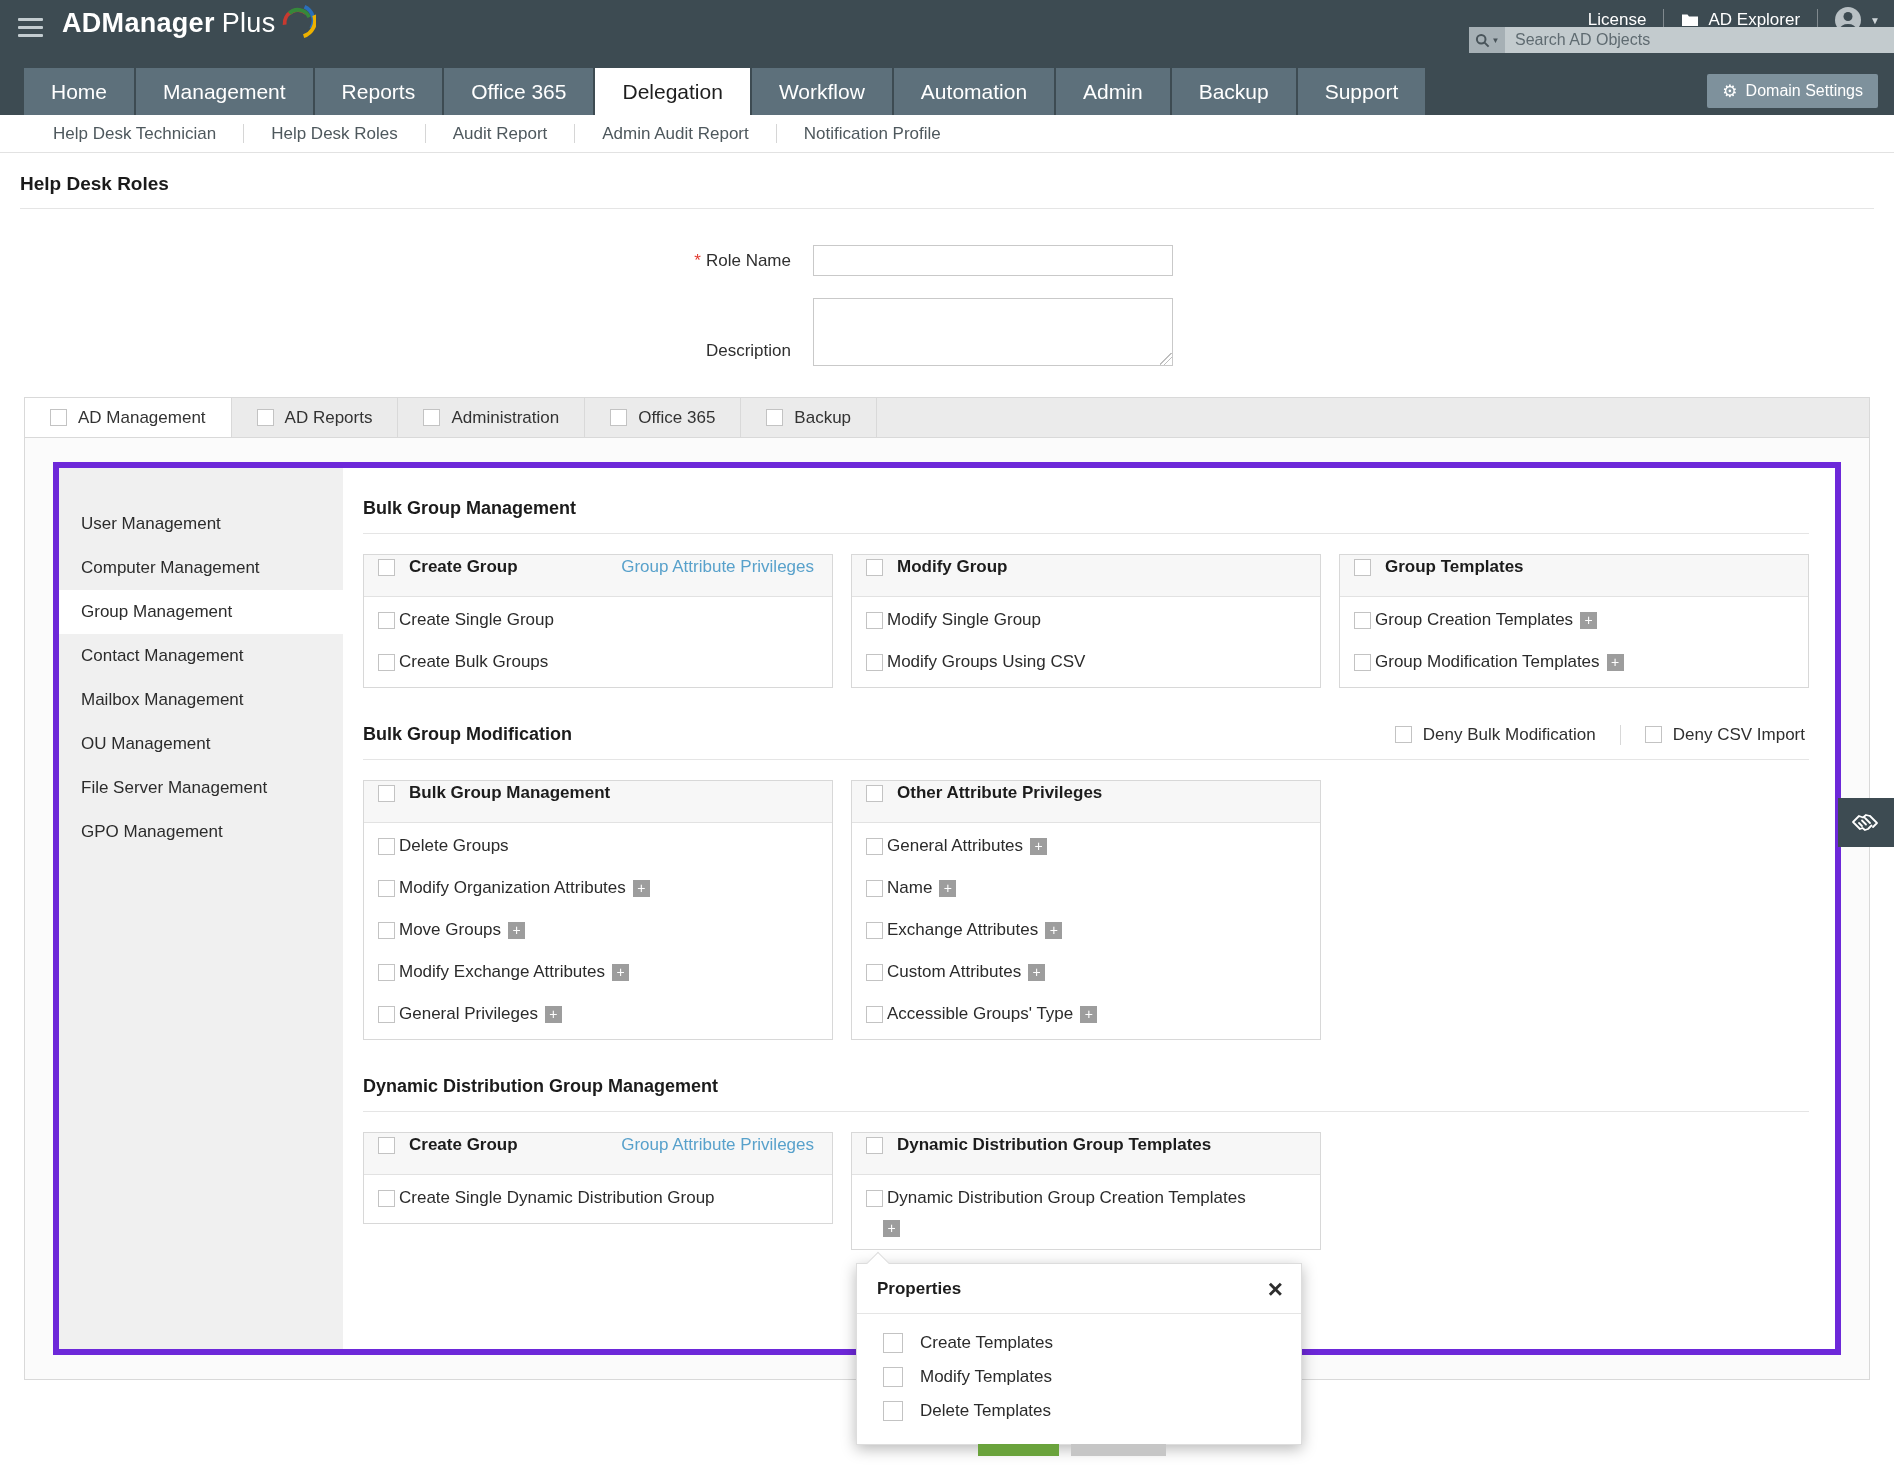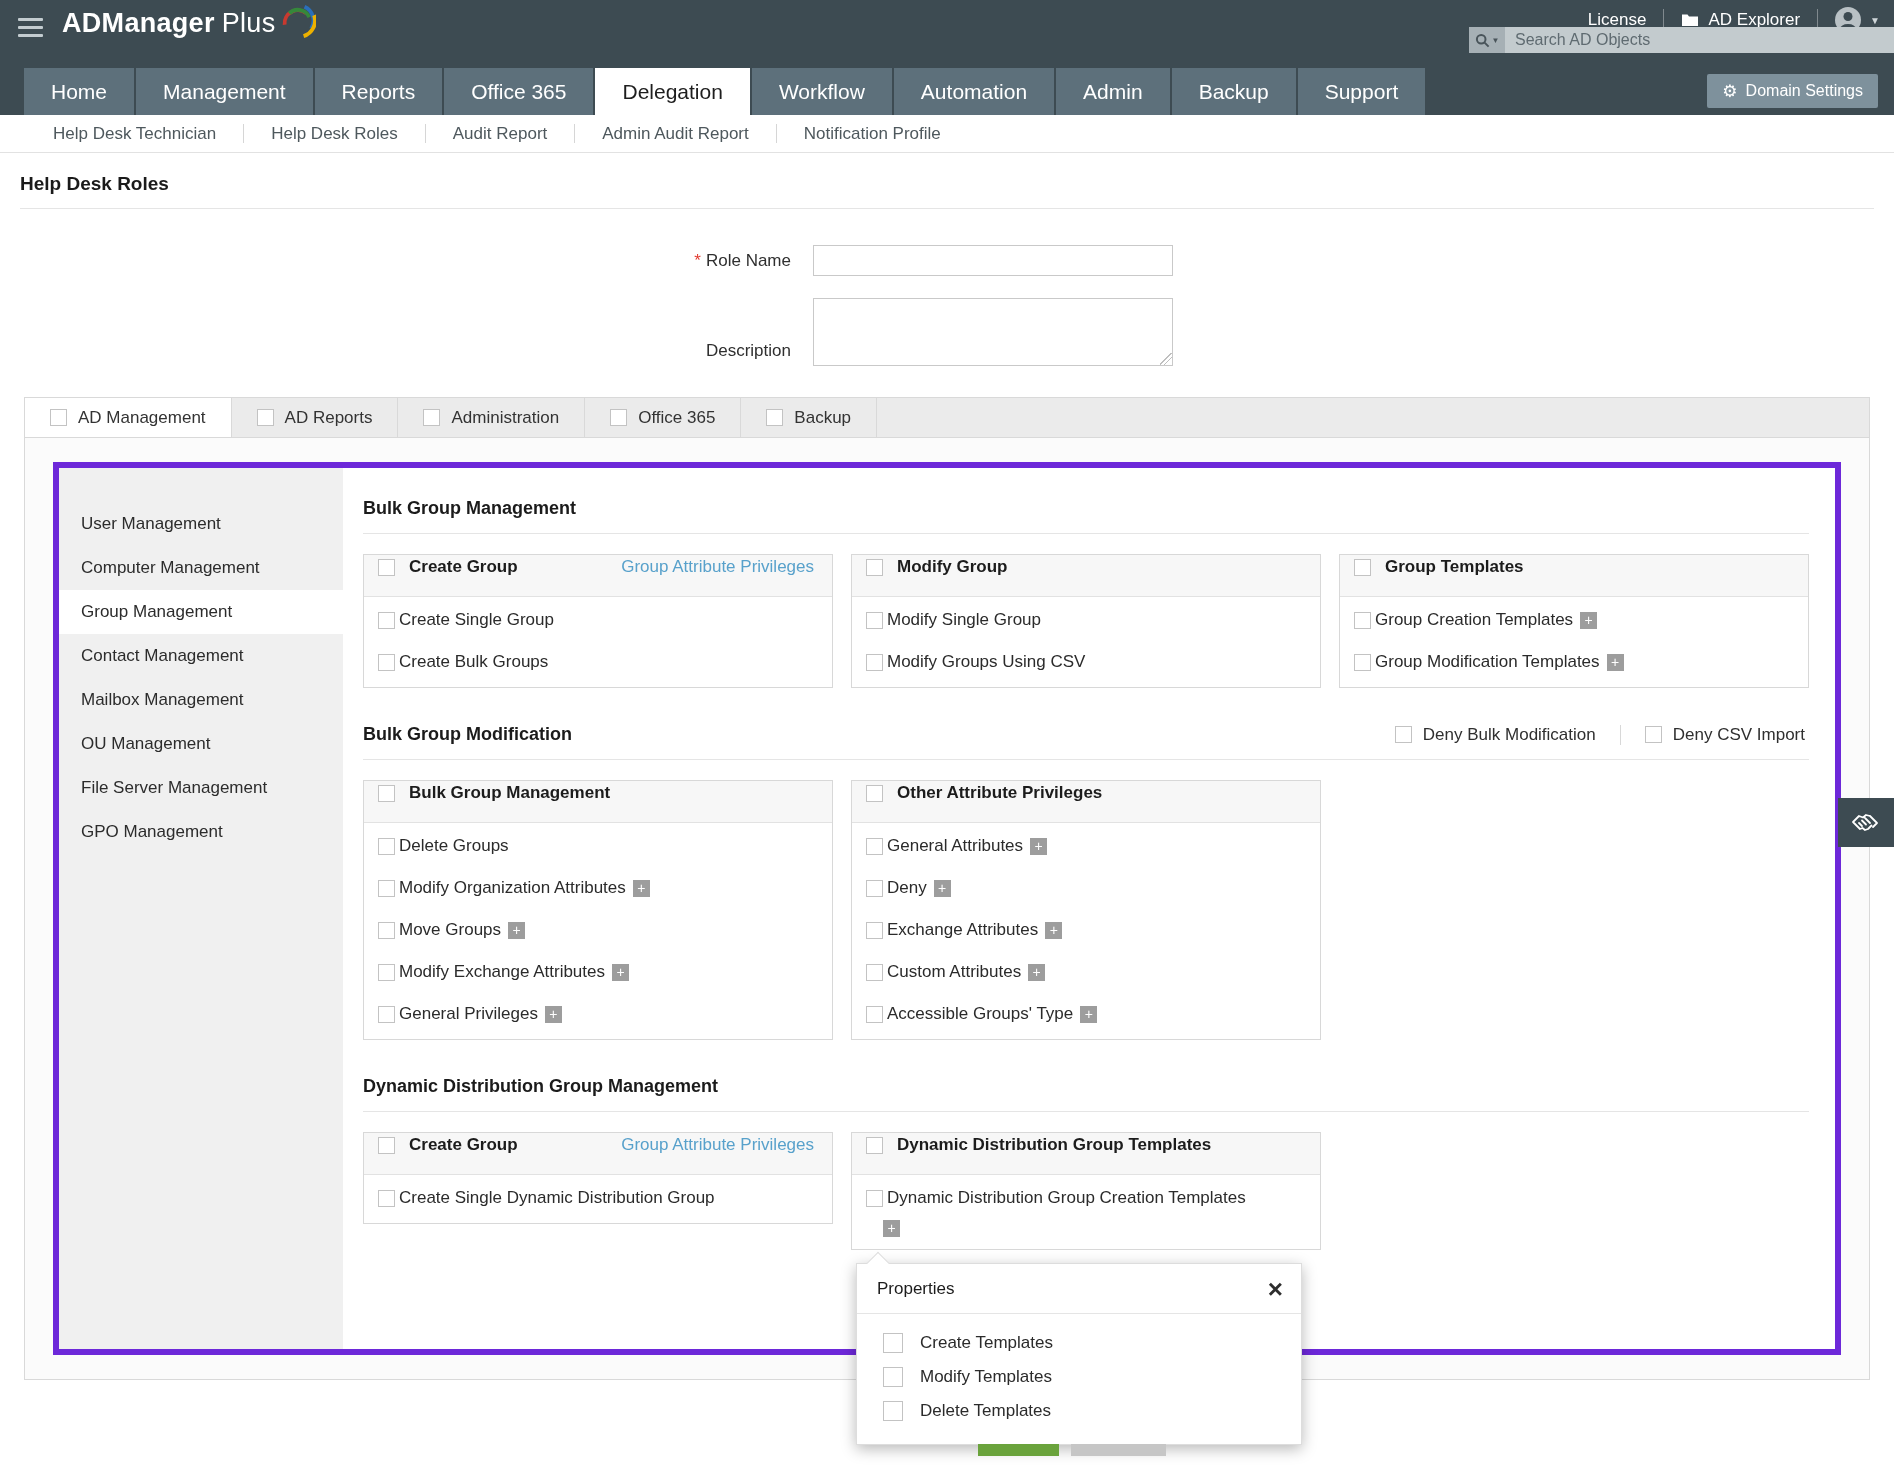--- a/index.html
+++ b/index.html
@@ -74,21 +74,21 @@
 .box-link{margin-left:auto;font-size:17px;font-weight:normal;color:#58a1cb;text-decoration:none;cursor:pointer}
 .box-body{padding:2px 0 4px 0}
 .box-item{display:flex;align-items:center;gap:4px;min-height:42px;padding:0 14px;font-size:17px;color:#2b2b2b}
 .plus{display:inline-block;width:17px;height:17px;background:#9d9d9d;color:#fff;font-size:14px;line-height:17px;text-align:center;margin-left:3px;cursor:pointer;flex-shrink:0}
 .plus-below{margin:-4px 0 8px 31px}
 
 
 .popup{position:absolute;left:4px;top:calc(100% + 14px);width:446px;background:#fff;border:1px solid #ddd;box-shadow:0 4px 14px rgba(0,0,0,.28);z-index:10}
 .popup-arrow{position:absolute;top:-9px;left:13px;width:16px;height:16px;background:#fff;border-left:1px solid #ddd;border-top:1px solid #ddd;transform:rotate(45deg)}
 .popup-header{display:flex;align-items:center;justify-content:space-between;padding:15px 18px 14px 20px;border-bottom:1px solid #e5e5e5}
-.popup-title{font-size:17px;font-weight:normal;color:#1c1c1c}
+.popup-title{font-size:17px;font-weight:bold;color:#1c1c1c}
 .popup-close{font-size:26px;line-height:18px;color:#2d2d2d;cursor:pointer;font-weight:bold}
 .popup-body{padding:12px 0 16px 0}
 .popup-item{display:flex;align-items:center;gap:17px;padding:7px 0 7px 26px;font-size:17px;color:#2b2b2b;cursor:pointer}
 .popup-item .cb{width:20px;height:20px}
 .btn-strip{position:absolute;top:100%;height:12px;cursor:pointer}
 .btn-strip.green{left:121px;width:81px}
 .btn-strip.gray{left:214px;width:95px}
 
 
 .handshake-btn{position:absolute;right:0;top:798px;width:56px;height:49px;background:#3d4b52;display:flex;align-items:center;justify-content:center;cursor:pointer;z-index:20}
@@ -339,21 +339,21 @@
                 <span>Other Attribute Privileges</span>
               </div>
               <div class="box-body">
                 <div class="box-item">
                   <span class="cb"></span>
                   <span>General Attributes</span>
                   <span class="plus">+</span>
                 </div>
                 <div class="box-item">
                   <span class="cb"></span>
-                  <span>Deny</span>
+                  <span>Name</span>
                   <span class="plus">+</span>
                 </div>
                 <div class="box-item">
                   <span class="cb"></span>
                   <span>Exchange Attributes</span>
                   <span class="plus">+</span>
                 </div>
                 <div class="box-item">
                   <span class="cb"></span>
                   <span>Custom Attributes</span>

